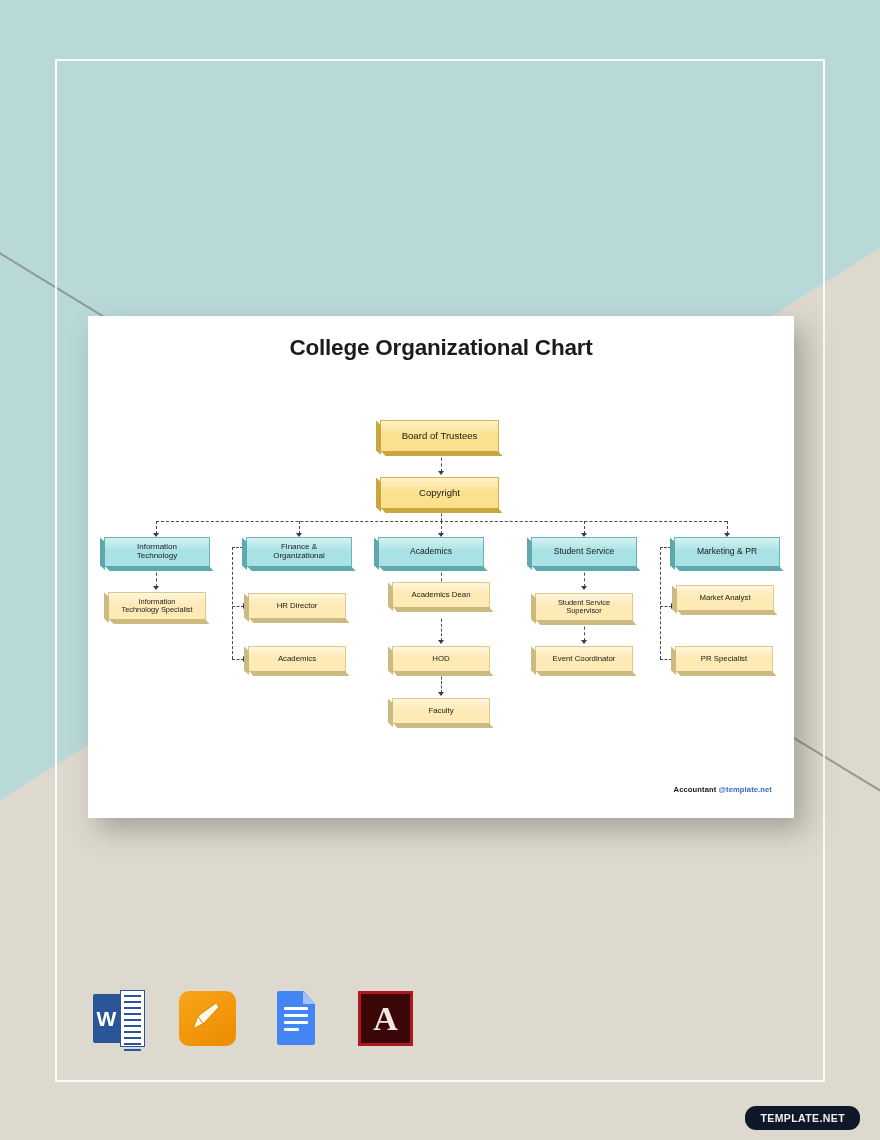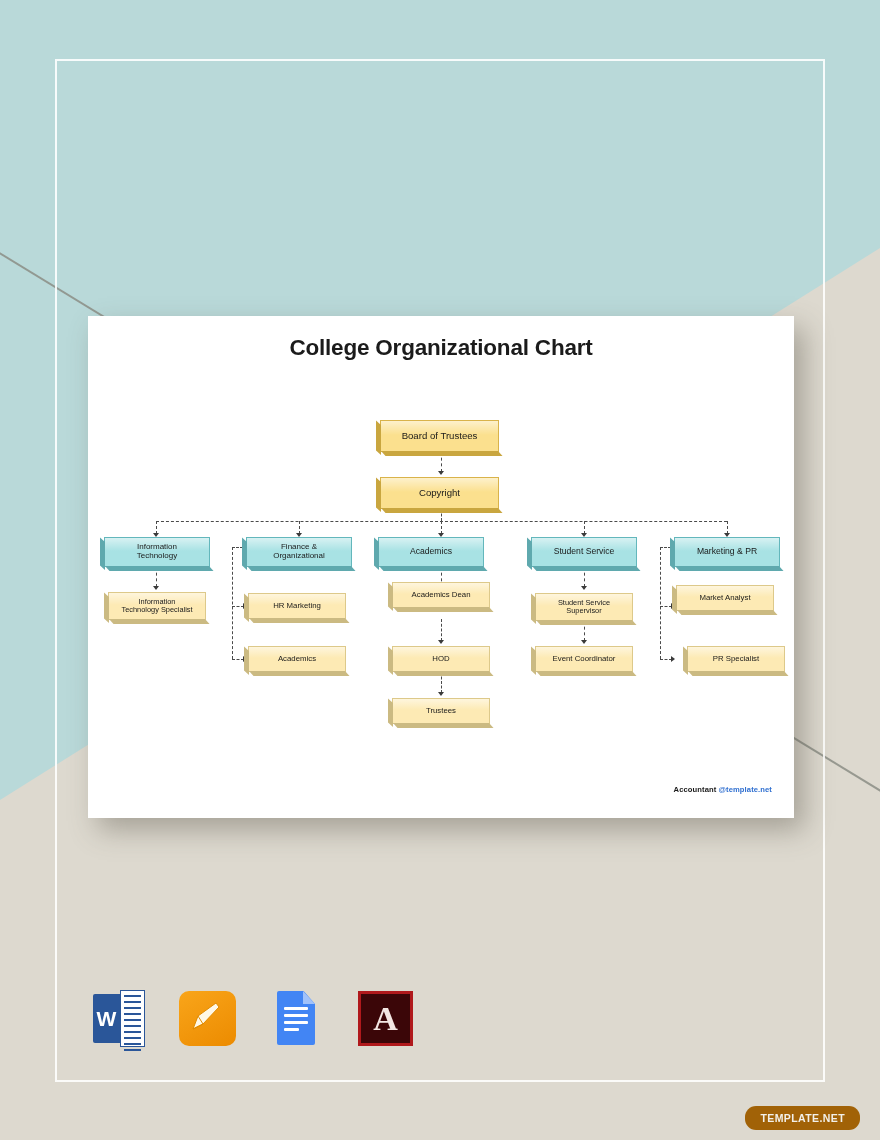--- a/index.html
+++ b/index.html
@@ -194,21 +194,21 @@
   }
   .fi-pdf .a-glyph {
     color: #f3e7e3; font-size: 34px; font-weight: bold;
     font-family: "Liberation Serif", serif;
     line-height: 1;
   }
   
   .watermark {
     position: absolute;
     right: 20px; bottom: 10px;
-    background: #a16207;
+    background: #0f172a;
     color: #f2f0ea;
     font-size: 10.5px; font-weight: bold;
     letter-spacing: .4px;
     padding: 6px 15px;
     border-radius: 11px;
   }
 </style>
 </head>
 <body>
 
@@ -300,21 +300,21 @@
 
       <div class="conn-h" style="left:144px; top:231px; width:15px;"></div>
       <div class="conn-v" style="left:144px; top:231px; height:112px;"></div>
       <div class="conn-h" style="left:144px; top:290px; width:12px;"></div>
       <div class="arrow-r" style="left:155px; top:287px;"></div>
       <div class="conn-h" style="left:144px; top:343px; width:12px;"></div>
       <div class="arrow-r" style="left:155px; top:340px;"></div>
 
       <div class="node pale" style="left:160px; top:277px; width:98px; height:26px; font-size:7.8px;">
         <div class="gloss"></div>
-        <div class="face">HR Marketing</div>
+        <div class="face">HR Director</div>
       </div>
       <div class="node pale" style="left:160px; top:330px; width:98px; height:26px; font-size:7.8px;">
         <div class="gloss"></div>
         <div class="face">Academics</div>
       </div>
 
       <div class="conn-v" style="left:353px; top:251px; height:20px;"></div>
       <div class="arrow-d" style="left:350px; top:270px;"></div>
       <div class="node pale" style="left:304px; top:266px; width:98px; height:26px; font-size:7.8px;">
         <div class="gloss"></div>
@@ -325,21 +325,21 @@
       <div class="arrow-d" style="left:350px; top:324px;"></div>
       <div class="node pale" style="left:304px; top:330px; width:98px; height:26px; font-size:7.8px;">
         <div class="gloss"></div>
         <div class="face">HOD</div>
       </div>
 
       <div class="conn-v" style="left:353px; top:356px; height:21px;"></div>
       <div class="arrow-d" style="left:350px; top:376px;"></div>
       <div class="node pale" style="left:304px; top:382px; width:98px; height:26px; font-size:7.8px;">
         <div class="gloss"></div>
-        <div class="face">Trustees</div>
+        <div class="face">Faculty</div>
       </div>
 
       <div class="conn-v" style="left:496px; top:251px; height:20px;"></div>
       <div class="arrow-d" style="left:493px; top:270px;"></div>
       <div class="node pale" style="left:447px; top:277px; width:98px; height:28px; font-size:7.4px;">
         <div class="gloss"></div>
         <div class="face" style="flex-direction:column;">
           <span>Student Service</span>
           <span>Supervisor</span>
         </div>
@@ -356,21 +356,21 @@
       <div class="conn-v" style="left:572px; top:231px; height:112px;"></div>
       <div class="conn-h" style="left:572px; top:290px; width:12px;"></div>
       <div class="arrow-r" style="left:583px; top:287px;"></div>
       <div class="conn-h" style="left:572px; top:343px; width:12px;"></div>
       <div class="arrow-r" style="left:583px; top:340px;"></div>
 
       <div class="node pale" style="left:588px; top:269px; width:98px; height:26px; font-size:7.8px;">
         <div class="gloss"></div>
         <div class="face">Market Analyst</div>
       </div>
-      <div class="node pale" style="left:599px; top:330px; width:98px; height:26px; font-size:7.8px;">
+      <div class="node pale" style="left:587px; top:330px; width:98px; height:26px; font-size:7.8px;">
         <div class="gloss"></div>
         <div class="face">PR Specialist</div>
       </div>
 
     </div>
 
     <div class="copyright">
       <span>Accountant </span><a href="#">@template.net</a>
     </div>
 

